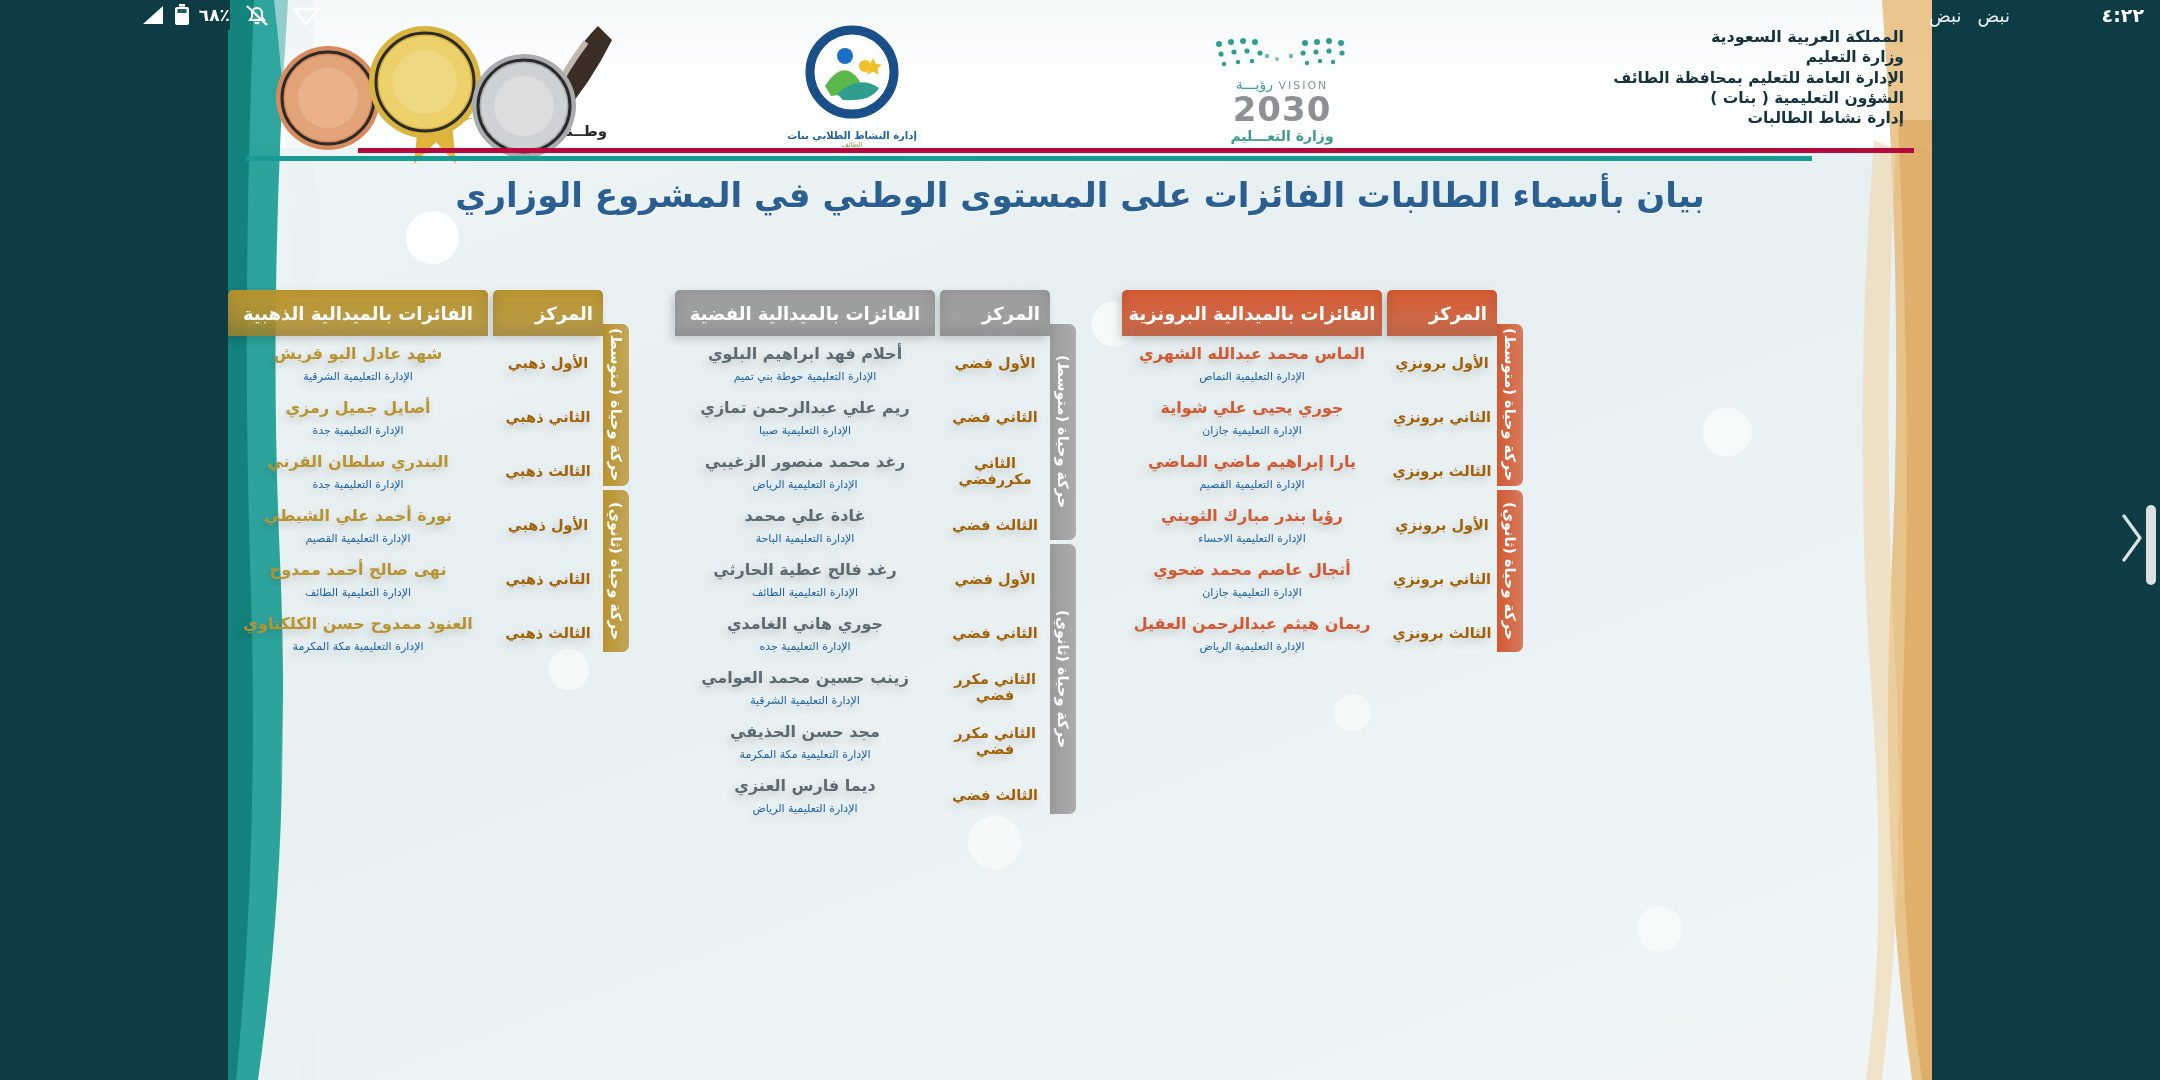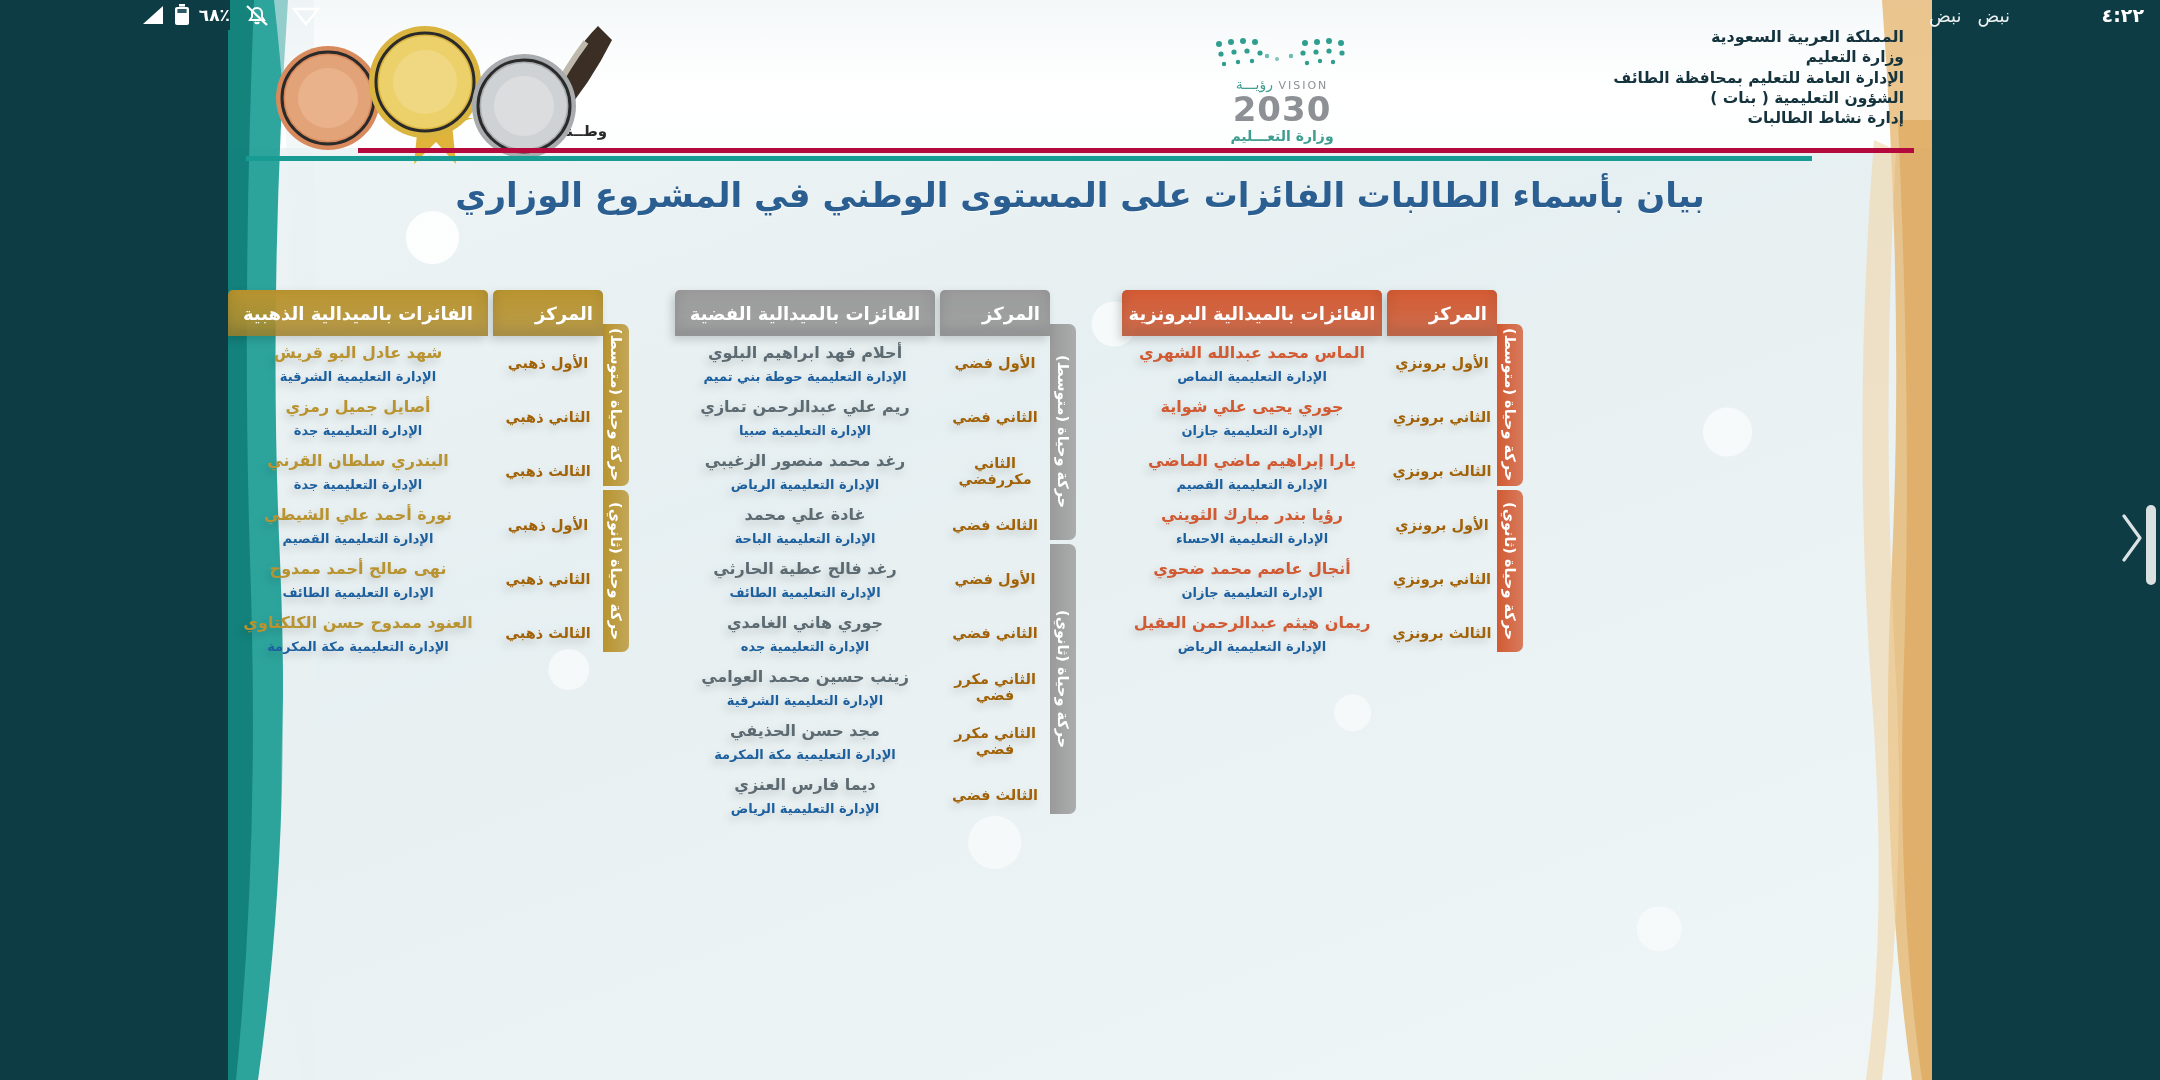--- a/index.html
+++ b/index.html
@@ -113,21 +113,21 @@
       box-shadow:inset 0 -8px 14px rgba(0,0,0,.12);}
   .th.name{width:260px;}
   .th.rank{width:110px;margin-left:5px;padding-left:32px;}
 
   .cell-name{width:260px;display:flex;flex-direction:column;align-items:center;justify-content:center;
              text-align:center;padding:6px 8px;}
   .cell-rank{width:110px;display:flex;align-items:center;justify-content:center;
              font-size:14.5px;font-weight:700;color:#a16207;margin-left:5px;text-align:center;}
 
   .w-name{font-size:16px;font-weight:700;line-height:1.35;white-space:nowrap;}
-  .w-dept{font-size:13px;font-weight:700;color:#1c5f9e;margin-top:5px;white-space:nowrap;}
+  .w-dept{font-size:11px;font-weight:400;color:#1c5f9e;margin-top:5px;white-space:nowrap;}
 
   
   .tbl .grid{filter:drop-shadow(-3px 4px 4px rgba(0,0,0,.18));}
 
   
   .chev{position:absolute;right:14px;top:50%;transform:translateY(-50%);z-index:70;
         color:#ffffff;opacity:.85;}
 
   
   .scroll-track{position:absolute;right:4px;top:30px;width:10px;height:1050px;z-index:65;}
@@ -195,20 +195,33 @@
                 <circle cx="126" cy="28" r="2.2"></circle>
             </g>
           </svg>
         </div>
         <div class="vision-word"><span>VISION</span>
           <span style="color:#3f9d8f;font-size:14px;">رؤيـــة</span></div>
         <div class="vision-2030">2030</div>
         <div class="vision-ar">وزارة التعـــليم</div>
       </div>
 
+      <div class="activity-logo">
+        <svg width="110" height="100" viewBox="0 0 110 100">
+          <circle cx="55" cy="48" r="42" fill="none" stroke="#1b4f8a" stroke-width="9"></circle>
+          <circle cx="55" cy="48" r="33" fill="#ffffff"></circle>
+          <path d="M28 62 Q46 34 62 56 Q70 68 34 72 Z" fill="#5bb84a"></path>
+          <path d="M40 70 Q62 50 82 64 Q74 78 46 76 Z" fill="#2f9e8f"></path>
+          <circle cx="48" cy="32" r="8" fill="#1b6fc4"></circle>
+          <circle cx="68" cy="42" r="6" fill="#f1c02a"></circle>
+          <path d="M76 34 l3 6 6 .6 -4.4 4.2 1.2 6-5.8-3-5.8 3 1.2-6L67 40.6l6-.6z" fill="#f1c02a"></path>
+        </svg>
+        <div class="activity-cap">إدارة النشاط الطلابي بنات</div>
+        <div class="activity-cap2">الطائف</div>
+      </div>
 
       <div class="school-logo">
         <svg width="140" height="120" viewBox="0 0 140 120">
           <path d="M96 4 Q70 30 48 76 L36 104 L58 96 Q88 62 110 18 Z" fill="#3b2e24"></path>
           <path d="M62 72 L34 104 L60 95 Z" fill="#cfa13a"></path>
           <path d="M50 88 L28 108 L52 100 Z" fill="#e8d9a6"></path>
           <path d="M84 20 Q66 44 50 74" stroke="#bfb9ad" stroke-width="6" fill="none"></path>
           <text x="70" y="114" font-size="15" fill="#2a2a2a" text-anchor="middle" font-weight="bold">وطــنـــي</text>
         </svg>
       </div>

